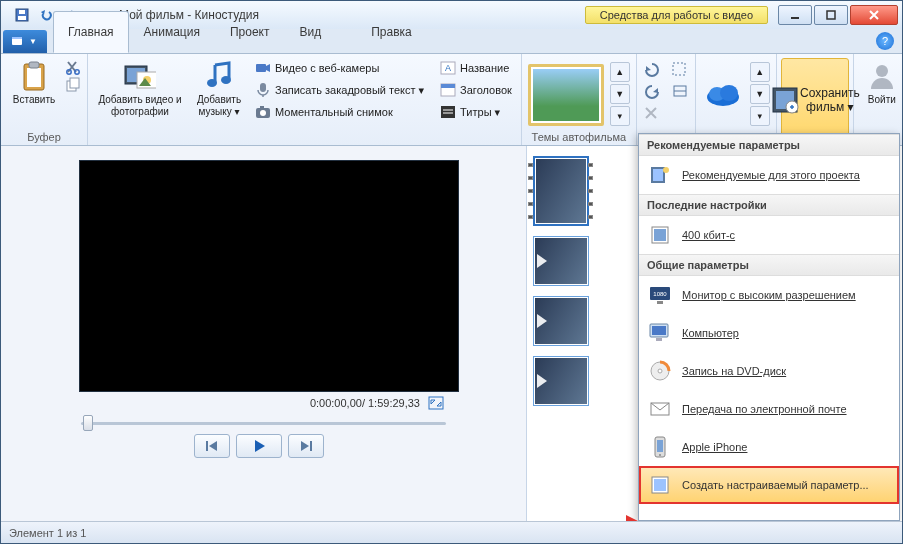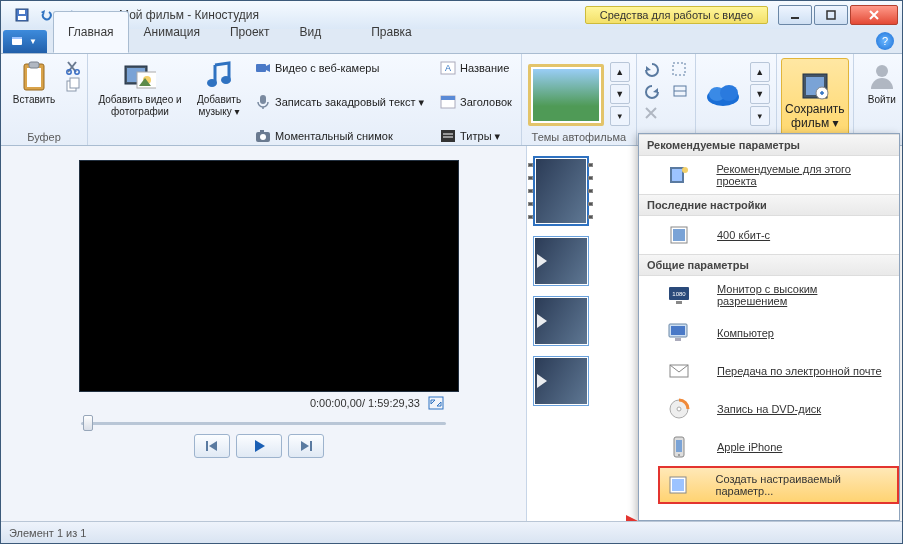--- a/index.html
+++ b/index.html
@@ -20,25 +20,25 @@
 .help { margin-left:auto; width:18px; height:18px; border-radius:50%; background:radial-gradient(#6ab7ff,#1a6ed6); color:#fff; display:flex; align-items:center; justify-content:center; font-size:11px; margin-right:6px; margin-bottom:3px; }
 .ribbon { height:92px; background:linear-gradient(#f5f9ff,#e6eef9); border-bottom:1px solid #a9bcd1; display:flex; }
 .group { border-right:1px solid #c7d5e7; padding:3px 6px 2px 6px; display:flex; flex-direction:column; }
 .group-body { flex:1; display:flex; align-items:flex-start; gap:4px; }
 .group-label { text-align:center; font-size:11px; color:#5a5a5a; padding-top:1px;}
 .bigbtn { text-align:center; width:68px; padding:2px 2px; display:flex; flex-direction:column; align-items:center; gap:2px; border:1px solid transparent; border-radius:3px;}
 .bigbtn .lbl { font-size:10px; line-height:12px; }
 .ico32 { width:32px; height:32px; display:flex; align-items:center; justify-content:center; }
 .smallrow { display:flex; align-items:center; gap:4px; height:22px; padding:0 3px; }
 .smallrow .lbl { font-size:11px; }
-.col { display:flex; flex-direction:column;gap:12px; }
+.col { display:flex; flex-direction:column; }
 .gallery { width:76px; height:62px; border:3px solid #e3c46a; background:linear-gradient(#9dd0ff,#4f9a56 70%); border-radius:2px; box-shadow:inset 0 0 0 2px #fff; margin-top:2px;}
 .navbtn { width:20px; height:20px; border:1px solid #b8c6d8; background:#eef4fd; border-radius:2px; display:flex;align-items:center;justify-content:center;font-size:9px;}
 .cloudbtn { width:42px; display:flex; flex-direction:column; align-items:center; gap:0; }
-.savehi { background:linear-gradient(#ffe7a3,#ffd76b); border:1px solid #e1b53a; border-radius:3px; padding:2px 1px; width:68px; text-align:center; display:flex; flex-direction:column; align-items:center; height:84px; justify-content:center;}
+.savehi { background:linear-gradient(#ffe7a3,#ffd76b); border:1px solid #e1b53a; border-radius:3px; padding:2px 1px; width:68px; text-align:center; display:flex; flex-direction:row; align-items:center; height:84px; justify-content:center;}
 .content { display:flex; height: calc(544px - 28px - 25px - 92px - 22px); background:#f1f4fa; }
 .preview-pane { width:525px; padding:14px 20px 4px 10px; }
 .preview-frame { margin-left:68px; width:380px; height:232px; border:1px solid #223040; background:#000; }
 .timeinfo { display:flex; align-items:center; justify-content:flex-end; gap:8px; margin:4px 62px 2px 0; font-size:11px; color:#333;}
 .slider { margin:8px 60px 6px 70px; height:10px; position:relative; }
 .slidertrack { height:3px; background:#b9c6d6; border-radius:2px; position:absolute; top:4px; left:0; right:0;}
 .sliderthumb { width:10px; height:16px; background:linear-gradient(#fefefe,#dadfe8); border:1px solid #97a6b9; border-radius:2px; position:absolute; top:-3px; left:2px;}
 .controls { display:flex; justify-content:center; gap:6px; margin-top:6px;}
 .pcbtn { width:36px; height:24px; border:1px solid #9db3cd; border-radius:3px; background:linear-gradient(#fbfdff,#e0e9f4); display:flex; align-items:center; justify-content:center; font-size:11px;}
 .pcbtn.play { width:46px; color:#1a5fb4; }
@@ -49,21 +49,21 @@
 .sprockets span, .sprocketsr span { width:5px;height:4px;background:#555;border:1px solid #888;}
 .sprocketsr { position:absolute; right:-7px; top:0; bottom:0; width:6px; display:flex; flex-direction:column; justify-content:space-around;}
 .playoverlay { position:absolute; left:3px; top:50%; transform:translateY(-50%); width:0;height:0; border-left:10px solid rgba(255,255,255,.9); border-top:7px solid transparent; border-bottom:7px solid transparent;}
 .statusbar { position:absolute; bottom:0; left:0; right:0; height:22px; background:linear-gradient(#eef3fb,#d9e4f2); border-top:1px solid #b9c6d6; display:flex; align-items:center; padding:0 8px; font-size:11px; color:#555;}
 .arrow { position:absolute; bottom:17px; left:28px; right:264px; height:5px; }
 .arrow-line { height:2px; background:#e3342f; width:100%; }
 .arrow-head { position:absolute; right:-2px; top:-6px; width:0;height:0; border-left:14px solid #e3342f; border-top:7px solid transparent; border-bottom:7px solid transparent;}
 
 .dropdown { position:absolute; top:132px; right:2px; width:262px; bottom:22px; background:#fff; border:1px solid #8fa4bd; box-shadow:-2px 2px 8px rgba(0,0,0,.25); overflow-y:auto; }
 .dd-section { background:linear-gradient(#f6f6f6,#e9e9e9); border-top:1px solid #ddd; border-bottom:1px solid #ddd; padding:4px 8px; font-size:11px; font-weight:bold; color:#444;}
-.dd-item { display:flex; align-items:center; gap:26px; padding:6px 8px; font-size:11px; border:1px solid transparent;margin-left:19px;}
+.dd-item { display:flex; align-items:center; gap:10px; padding:6px 8px; font-size:11px; border:1px solid transparent;}
 .dd-item .dlbl { text-decoration:underline; color:#333;}
 .dd-item.hi { background:linear-gradient(#ffe8b7,#ffd372); border:2px solid #e3342f; padding:5px 7px;}
 .dd-item.hi .dlbl { text-decoration:none; }
 .dd-ico { width:24px; height:24px; display:flex; align-items:center; justify-content:center; }
 .chev { font-size:8px; color:#555;}
 svg { display:block; }
 </style>
 </head>
 <body>
 
@@ -455,39 +455,39 @@
           <svg width="24" height="22">
             <rect x="2" y="2" width="18" height="13" rx="1" fill="#cfe0f3" stroke="#6a87a6"></rect>
             <rect x="4" y="4" width="14" height="9" fill="#4a79c7"></rect>
             <rect x="8" y="16" width="6" height="3" fill="#aab"></rect>
           </svg>
         </div>
       <span class="dlbl">Компьютер</span>
     </div>
     <div class="dd-item">
       <div class="dd-ico">
-          <svg width="22" height="18">
-            <rect x="2" y="3" width="18" height="12" fill="#fff" stroke="#888"></rect>
-            <path d="M2 3 L11 10 L20 3" fill="none" stroke="#888"></path>
-          </svg>
-        </div>
-      <span class="dlbl">Передача по электронной почте</span>
-    </div>
-    <div class="dd-item">
-      <div class="dd-ico">
           <svg width="22" height="22">
             <circle cx="11" cy="11" r="9" fill="#eee" stroke="#aaa"></circle>
             <circle cx="11" cy="11" r="2" fill="#fff" stroke="#aaa"></circle>
             <path d="M11 2 A9 9 0 0 1 20 11" fill="none" stroke="#f08a3a" stroke-width="3"></path>
           </svg>
         </div>
       <span class="dlbl">Запись на DVD-диск</span>
     </div>
     <div class="dd-item">
       <div class="dd-ico">
+          <svg width="22" height="18">
+            <rect x="2" y="3" width="18" height="12" fill="#fff" stroke="#888"></rect>
+            <path d="M2 3 L11 10 L20 3" fill="none" stroke="#888"></path>
+          </svg>
+        </div>
+      <span class="dlbl">Передача по электронной почте</span>
+    </div>
+    <div class="dd-item">
+      <div class="dd-ico">
           <svg width="20" height="22">
             <rect x="5" y="1" width="10" height="20" rx="2" fill="#ddd" stroke="#888"></rect>
             <rect x="7" y="4" width="6" height="12" fill="#7aa3d6"></rect>
             <circle cx="10" cy="19" r="1" fill="#888"></circle>
           </svg>
         </div>
       <span class="dlbl">Apple iPhone</span>
     </div>
     <div class="dd-item hi">
       <div class="dd-ico">

